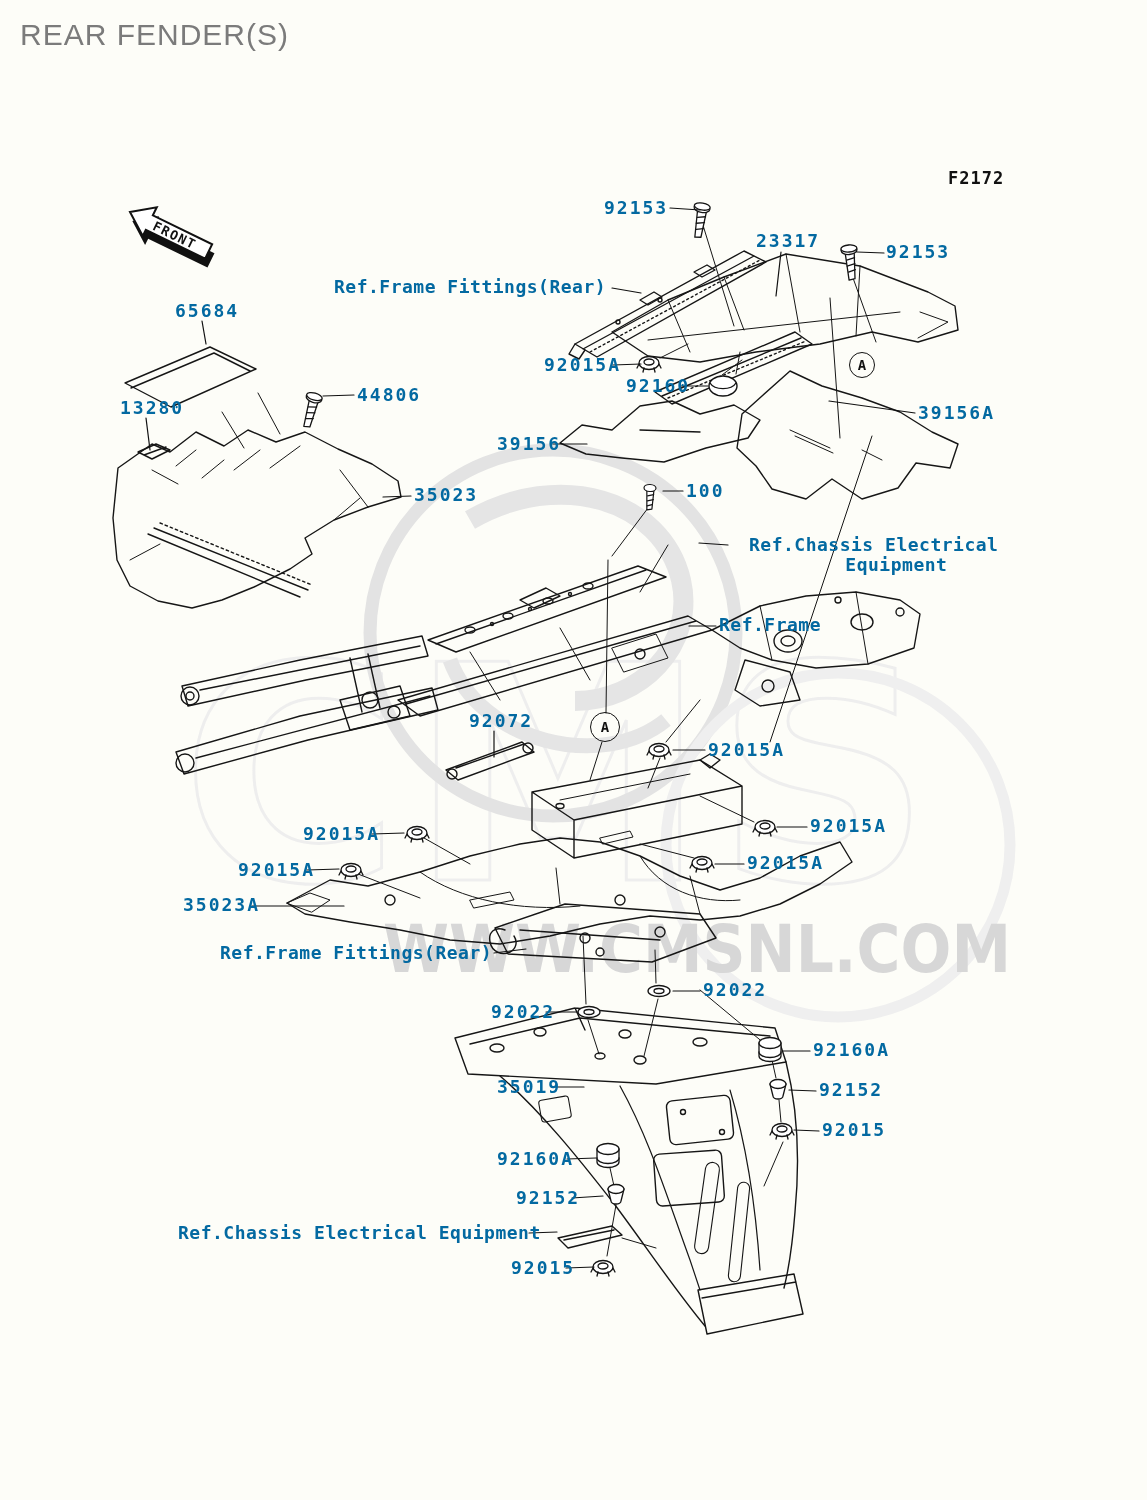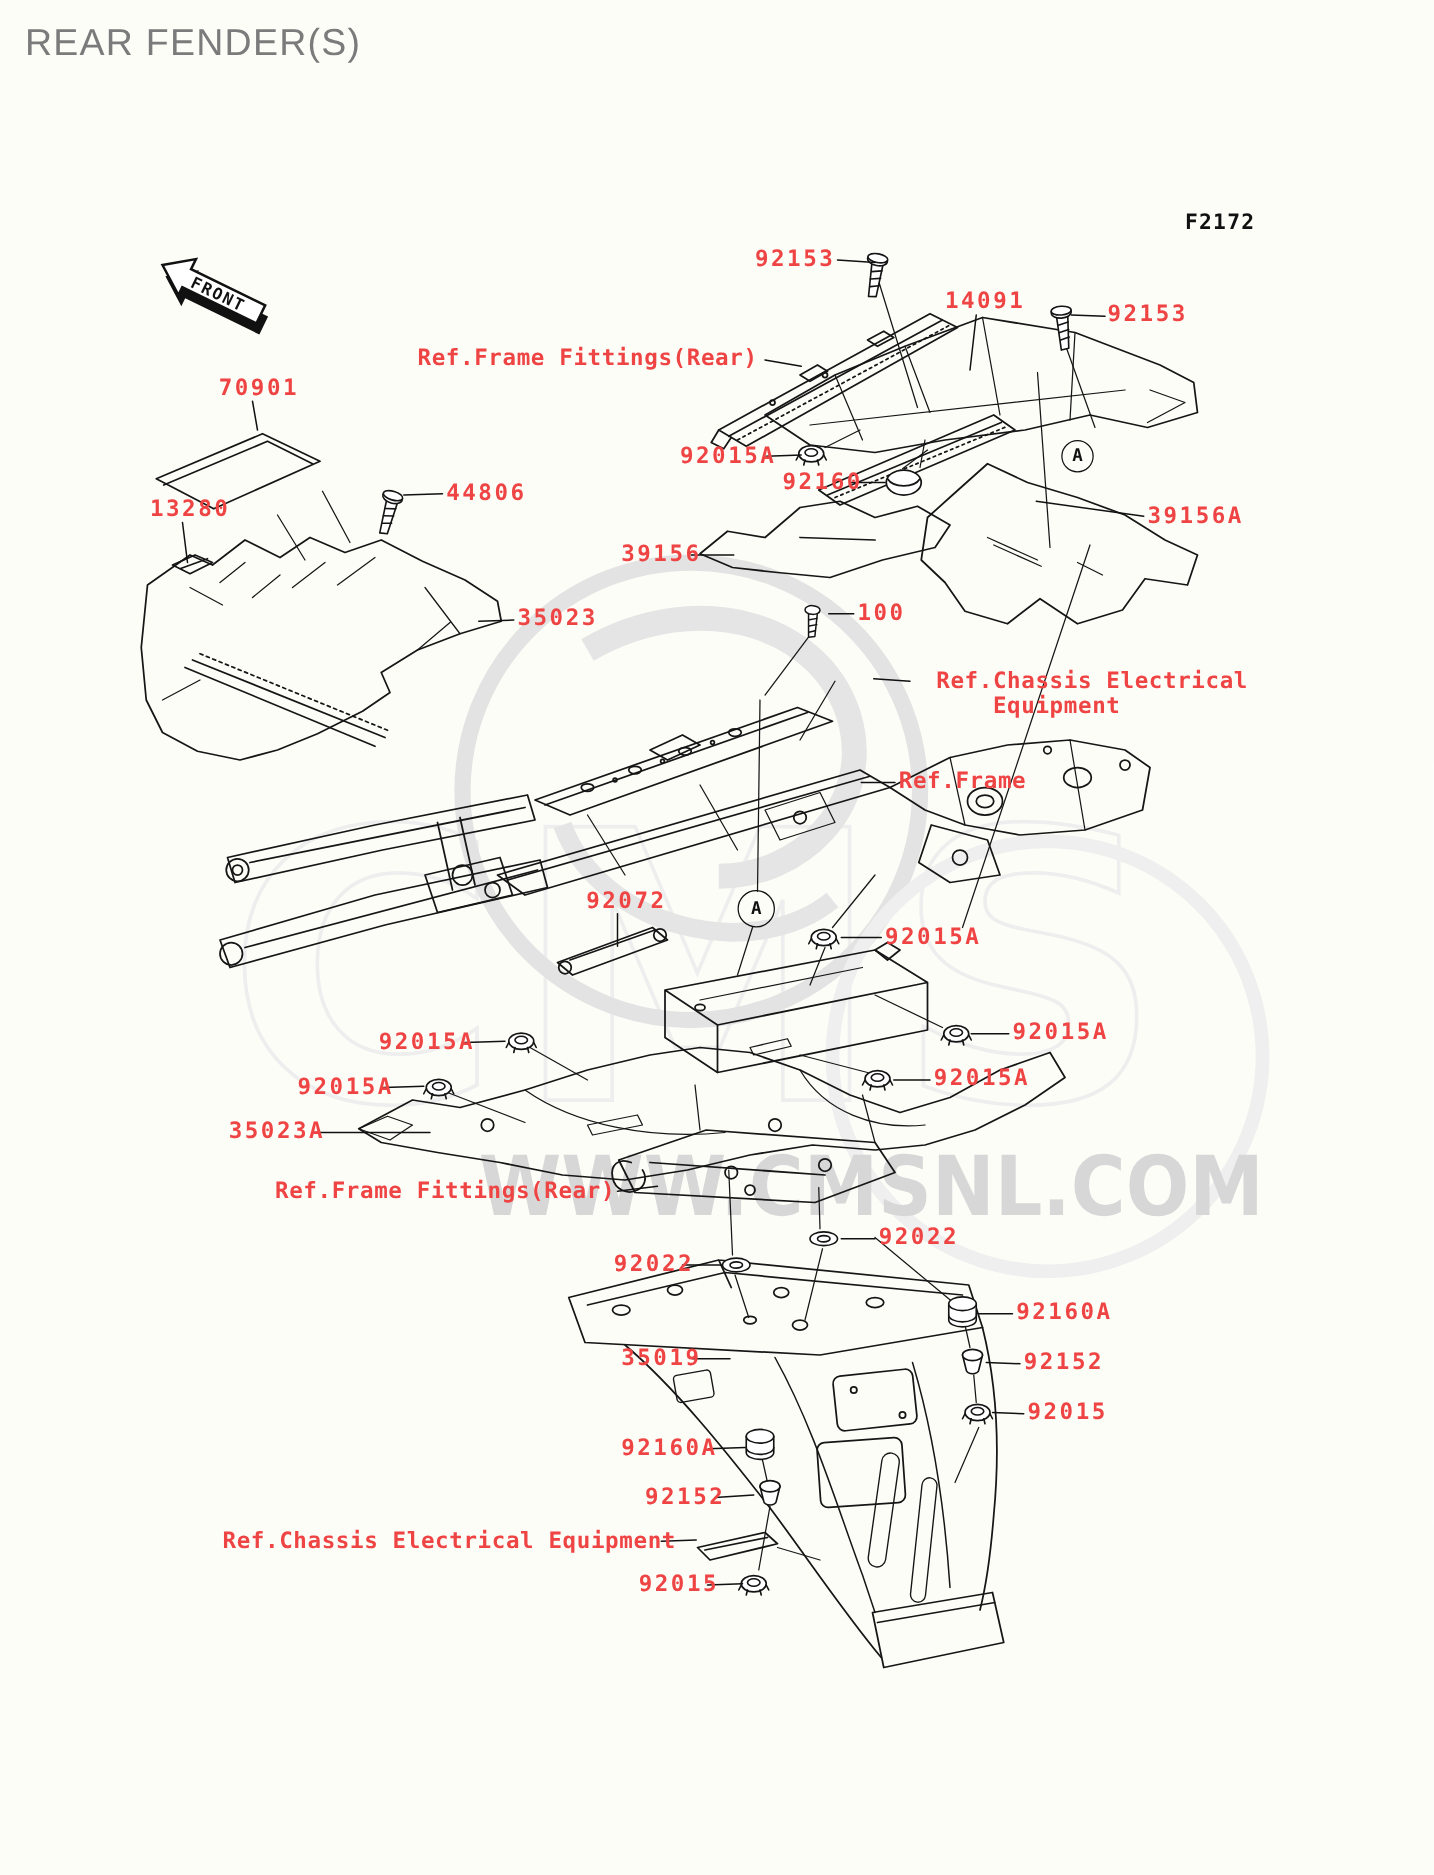--- a/index.html
+++ b/index.html
@@ -6,21 +6,21 @@
   .stage{position:relative;width:1147px;height:1500px;background:#fdfdf8;overflow:hidden;
          font-family:"DejaVu Sans",sans-serif;}
   .page-title{position:absolute;left:20px;top:18px;font:400 30px "Liberation Sans",sans-serif;
               color:#7b7b7b;letter-spacing:1px;}
   .fig-code{position:absolute;left:948px;top:168px;font:bold 17px "DejaVu Sans Mono",monospace;
             color:#111;letter-spacing:1px;}
   .banner{position:absolute;left:0;right:0;top:1441px;text-align:center;
           font:400 44px "Liberation Sans",sans-serif;color:#cc1111;}
   svg.artboard{position:absolute;left:0;top:0;}
   #labels .label{position:absolute;font:bold 18px/20px "DejaVu Sans Mono",monospace;
-          color:#ef4444;letter-spacing:.5px;white-space:pre;cursor:pointer;}
+          color:#0369a1;letter-spacing:.5px;white-space:pre;cursor:pointer;text-align:center;}
   #labels .label.num{letter-spacing:2px;}
   #labels .marker{position:absolute;border:1.8px solid #111;border-radius:50%;
           display:flex;align-items:center;justify-content:center;box-sizing:border-box;
           font:bold 14px "DejaVu Sans Mono",monospace;color:#111;background:transparent;}
 </style>
 </head>
 <body>
 
 <div class="stage">
 
@@ -247,24 +247,24 @@
         <line x1="819" y1="1131" x2="794" y2="1130"></line>
         <line x1="567" y1="1159" x2="596" y2="1158"></line>
         <line x1="572" y1="1198" x2="603" y2="1196"></line>
         <line x1="529" y1="1233" x2="557" y2="1232"></line>
         <line x1="566" y1="1268" x2="594" y2="1267"></line>
       </g>
   </svg>
 
   <div id="labels">
       <div class="label num" style="left: 604px; top: 198px;">92153</div>
-      <div class="label num" style="left: 756px; top: 231px;">14091</div>
+      <div class="label num" style="left: 756px; top: 231px;">23317</div>
       <div class="label num" style="left: 886px; top: 242px;">92153</div>
       <div class="label" style="left: 334px; top: 277px;">Ref.Frame Fittings(Rear)</div>
-      <div class="label num" style="left: 175px; top: 301px;">70901</div>
+      <div class="label num" style="left: 175px; top: 301px;">65684</div>
       <div class="label num" style="left: 544px; top: 355px;">92015A</div>
       <div class="label num" style="left: 626px; top: 376px;">92160</div>
       <div class="label num" style="left: 120px; top: 398px;">13280</div>
       <div class="label num" style="left: 357px; top: 385px;">44806</div>
       <div class="label num" style="left: 497px; top: 434px;">39156</div>
       <div class="label num" style="left: 918px; top: 403px;">39156A</div>
       <div class="label num" style="left: 414px; top: 485px;">35023</div>
       <div class="label num" style="left: 686px; top: 481px;">100</div>
       <div class="label" style="left: 731px; top: 535px; margin-left: 18px;">Ref.Chassis Electrical
     Equipment</div>

